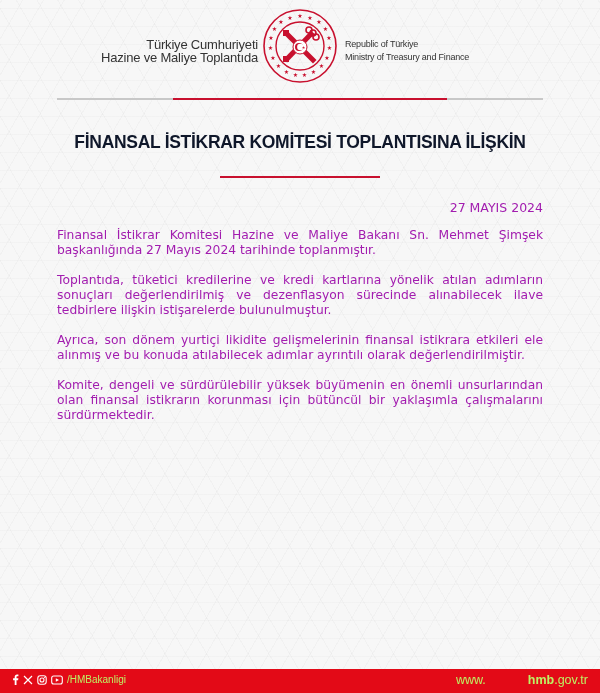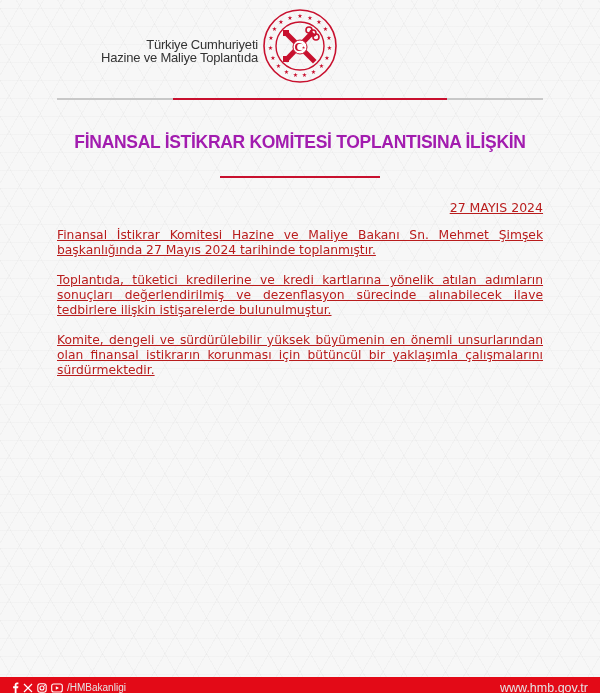--- a/index.html
+++ b/index.html
@@ -31,41 +31,41 @@
   .emblem { position: absolute; left: 262px; top: 8px; width: 76px; height: 76px; }
   .divider-top {
     position: absolute; top: 98px; left: 57px; width: 486px; height: 2px; background: #c8c8c8; z-index: 1;
   }
   .divider-top .accent {
     position: absolute; left: 116px; width: 274px; top: 0; height: 2px; background: #c8102e;
   }
   .title {
     position: absolute; top: 131px; left: 0; width: 600px; text-align: center; z-index: 1;
     font-family: "Liberation Sans", sans-serif; font-weight: bold; font-size: 17.5px; line-height: 23px;
-    color: #a21caf; letter-spacing: -0.3px;
+    color: #0f172a; letter-spacing: -0.3px;
   }
   .title-underline {
     position: absolute; top: 176px; left: 220px; width: 160px; height: 2px; background: #c8102e; z-index: 1;
   }
   .content {
     position: absolute; top: 200px; left: 57px; width: 486px; z-index: 1;
-    font-family: "DejaVu Sans", sans-serif; font-size: 12.3px; line-height: 15px; color: #b91c1c; text-decoration: underline;
+    font-family: "DejaVu Sans", sans-serif; font-size: 12.3px; line-height: 15px; color: #a21caf;
   }
   .date { text-align: right; margin-bottom: 13px; font-size: 12.5px; }
   .content p { margin: 0 0 15px 0; text-align: justify; }
   .closing { font-weight: bold; }
   .footer {
-    position: absolute; left: 0; bottom: 0; width: 600px; height: 16px;
-    background: #e30a17; z-index: 2; color: #e5e5e5;
+    position: absolute; left: 0; bottom: 0; width: 600px; height: 24px;
+    background: #e30a17; z-index: 2; color: #bef264;
     font-family: "Liberation Sans", sans-serif;
   }
   .social { position: absolute; left: 12px; top: 5px; display: flex; align-items: center; gap: 4px; font-size: 10px; }
   .social svg { display: block; }
   .site { position: absolute; right: 12px; top: 4px; font-size: 12.5px; }
-  .site b { font-weight: normal; }
+  .site b { font-weight: bold; margin-left: 42px; }
 </style>
 </head>
 <body>
 
 <div class="bg-pattern"></div>
 
 <div class="header">
   <div class="org-left">
     <div>Türkiye Cumhuriyeti</div>
     <div>Hazine ve Maliye Toplantıda</div>
@@ -103,35 +103,40 @@
     <circle cx="47" cy="22" r="3" fill="none" stroke="#c8102e" stroke-width="1.6"></circle>
     <circle cx="54" cy="29" r="3" fill="none" stroke="#c8102e" stroke-width="1.6"></circle>
     <rect x="21" y="22" width="6" height="6" fill="#c8102e"></rect>
     <rect x="21" y="48" width="6" height="6" fill="#c8102e"></rect>
     <circle cx="38" cy="39" r="7" fill="#ffffff" stroke="#c8102e" stroke-width="1"></circle>
     <circle cx="37" cy="39" r="4" fill="#c8102e"></circle>
     <circle cx="38.3" cy="39" r="3.2" fill="#ffffff"></circle>
     <text x="41.5" y="41" font-size="4" fill="#c8102e" text-anchor="middle">★</text>
   </svg>
 
+  <div class="org-right">
+    <div>Republic of Türkiye</div>
+    <div>Ministry of Treasury and Finance</div>
+  </div>
 </div>
 
 <div class="divider-top">
   <div class="accent"></div>
 </div>
 
 <div class="title">
   <div>FİNANSAL İSTİKRAR KOMİTESİ TOPLANTISINA İLİŞKİN</div>
 </div>
 <div class="title-underline"></div>
 
 <div class="content">
   <div class="date">27 MAYIS 2024</div>
   <p>Finansal İstikrar Komitesi Hazine ve Maliye Bakanı Sn. Mehmet Şimşek başkanlığında 27 Mayıs 2024 tarihinde toplanmıştır.</p>
   <p>Toplantıda, tüketici kredilerine ve kredi kartlarına yönelik atılan adımların sonuçları değerlendirilmiş ve dezenflasyon sürecinde alınabilecek ilave tedbirlere ilişkin istişarelerde bulunulmuştur.</p>
+  <p>Ayrıca, son dönem yurtiçi likidite gelişmelerinin finansal istikrara etkileri ele alınmış ve bu konuda atılabilecek adımlar ayrıntılı olarak değerlendirilmiştir.</p>
   <p>Komite, dengeli ve sürdürülebilir yüksek büyümenin en önemli unsurlarından olan finansal istikrarın korunması için bütüncül bir yaklaşımla çalışmalarını sürdürmektedir.</p>
 </div>
 
 <div class="footer">
   <div class="social">
     <svg width="7" height="11" viewBox="0 0 7 11">
       <path d="M4.5 11V6.2h1.6l.3-1.9H4.5V3.2c0-.5.2-.9.9-.9h1V.6C6.2.5 5.6.4 5 .4 3.6.4 2.7 1.3 2.7 2.8v1.5H1.1v1.9h1.6V11z" fill="#fff"></path>
     </svg>
     <svg width="10" height="10" viewBox="0 0 10 10">
       <path d="M1 1 L9 9 M9 1 L1 9" stroke="#fff" stroke-width="1.2"></path>

